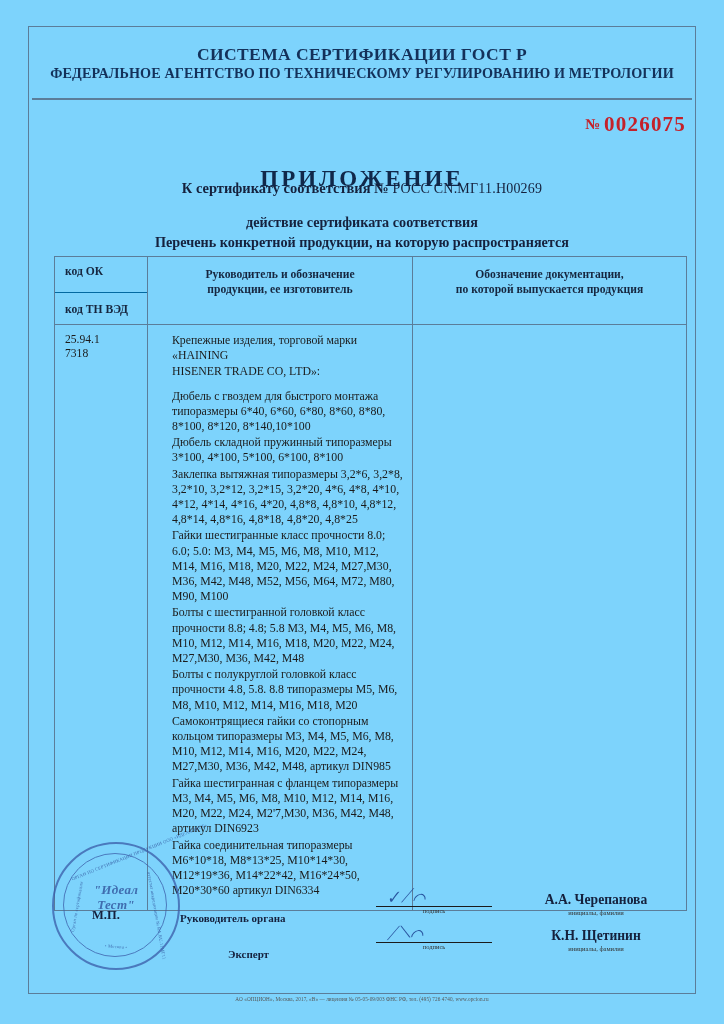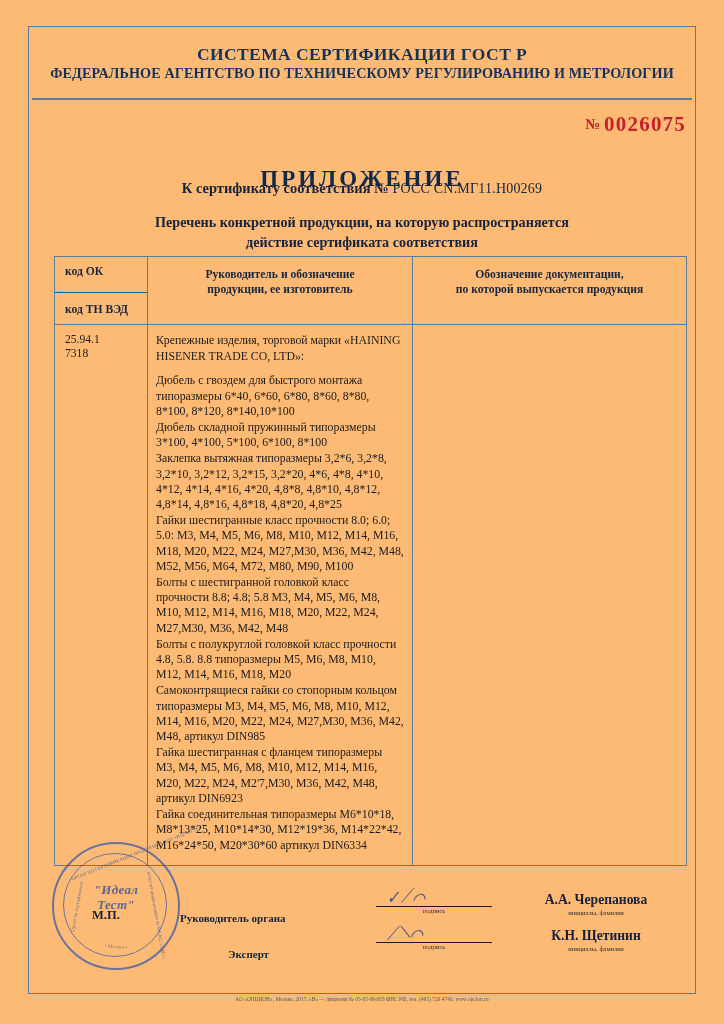--- a/index.html
+++ b/index.html
@@ -13,21 +13,21 @@
     font-family: "Liberation Serif", serif;
     color: #1b1b1b;
     position: relative;
     overflow: hidden;
   }
   .page {
     position: absolute;
     left: 0; top: 0;
     width: 724px;
     height: 1024px;
-    background: #fdba74;
+    background: #7dd3fc;
   }
   .outer-border {
     position: absolute;
     left: 28px;
     top: 26px;
     width: 668px;
     height: 968px;
     border: 1px solid #5b7d99;
     box-sizing: border-box;
   }
@@ -155,21 +155,21 @@
     font-size: 11.6px;
     line-height: 14px;
     padding: 8px 0 0 10px;
   }
   .prodcell {
     font-size: 11.8px;
     line-height: 15.2px;
     padding: 8px 8px 12px 8px;
   }
   .prodcell p {
-    margin: 0 0 0 0;
+    margin: 0 0 0 16px;
   }
   .prodcell p + p { margin-top: 1px; }
   .docell { }
   
   .sig {
     position: absolute;
     left: 46px;
     top: 880px;
     width: 632px;
     height: 82px;
@@ -315,22 +315,22 @@
   </div>
 
   <div class="title">ПРИЛОЖЕНИЕ</div>
 
   <div class="subtitle">
     <span>К сертификату соответствия №</span>
     <span class="certno">РОСС CN.МГ11.Н00269</span>
   </div>
 
   <div class="purpose">
+    <div>действие сертификата соответствия</div>
     <div>Перечень конкретной продукции,  на которую распространяется</div>
-    <div>действие сертификата соответствия</div>
   </div>
 
   <table class="tbl">
     <colgroup>
       <col class="col1">
         <col class="col2">
         <col class="col3">
     </colgroup>
     <tbody>
       <tr>

